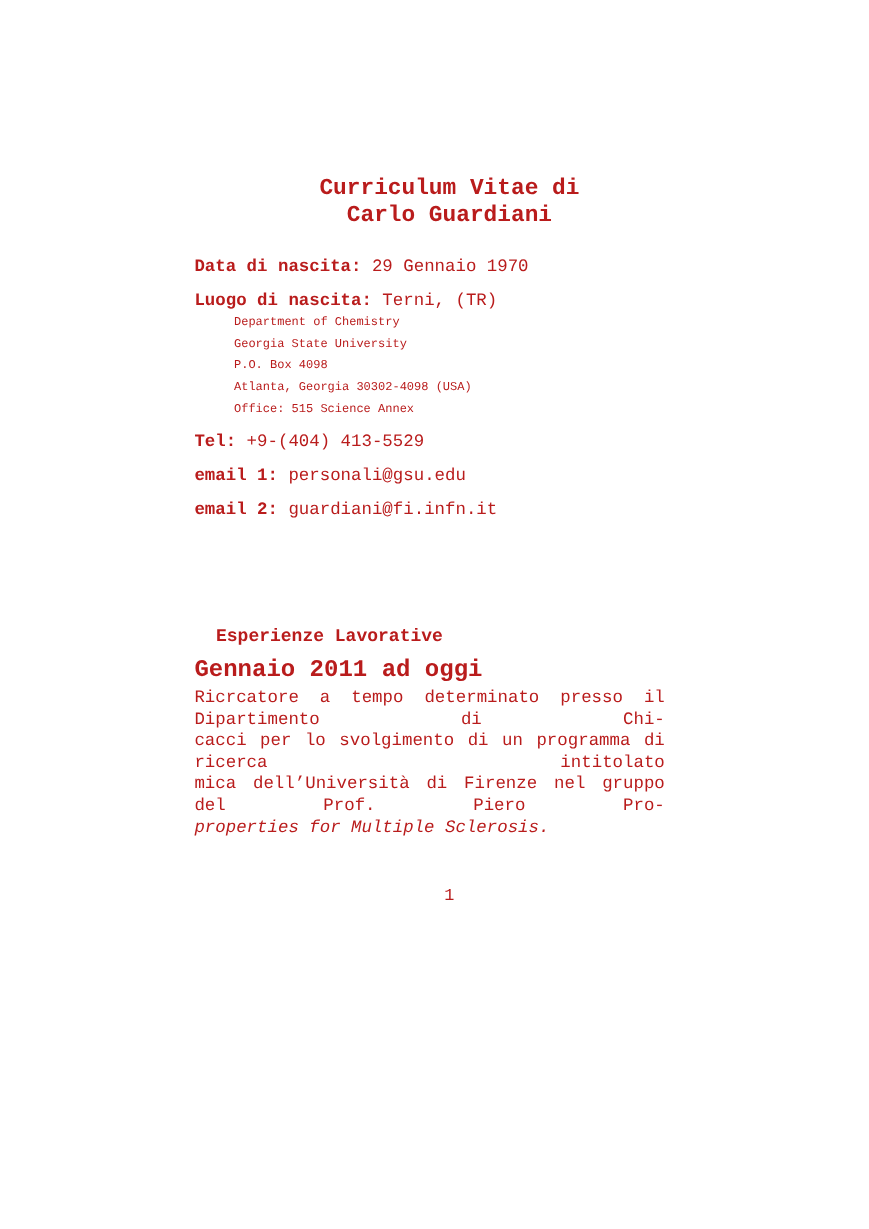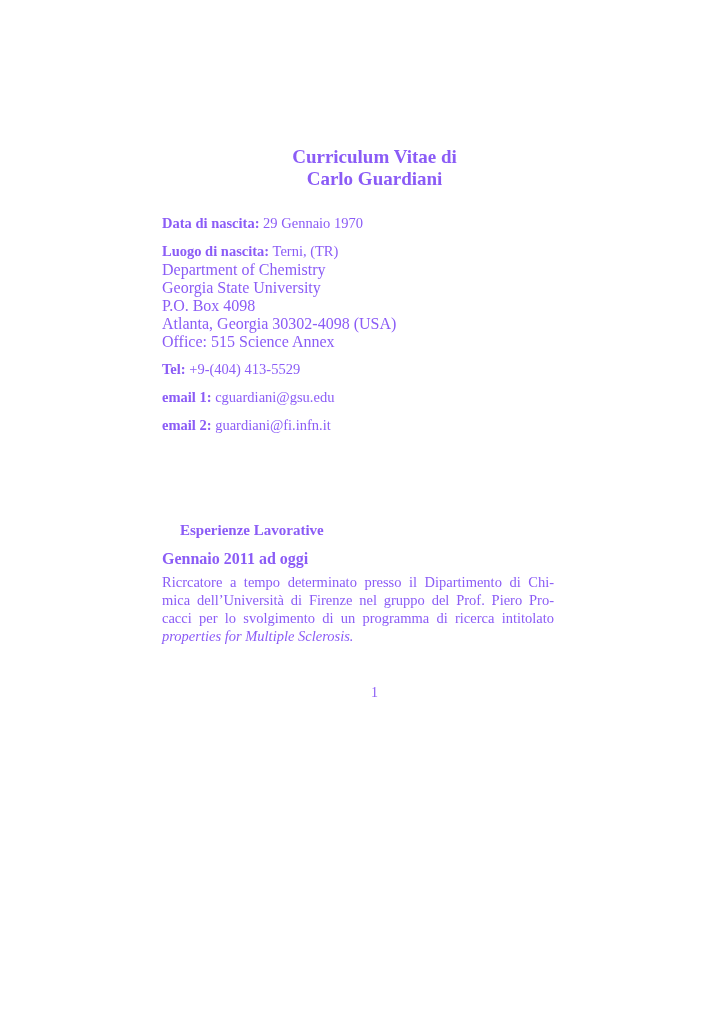--- a/index.html
+++ b/index.html
@@ -6,22 +6,22 @@
     margin: 0;
     padding: 0;
     background: #ffffff;
   }
   .page {
     position: relative;
     width: 724px;
     height: 1024px;
     background: #ffffff;
     overflow: hidden;
-    font-family: Liberation Serif, serif;
-    color: #8b5cf6;
+    font-family: Liberation Mono, monospace;
+    color: #b91c1c;
   }
   .content {
     margin-left: 162px;
     width: 425px;
   }
   
   .doc-title { text-align: center; }
   .title-line {
     font-weight: bold;
     font-size: 19px;
@@ -41,27 +41,28 @@
   
   .kv {
     font-size: 14.5px;
     line-height: 19px;
     margin-top: 9px;
   }
   .kv-first { margin-top: 24px; }
   .kv .label { font-weight: bold; }
   
   .address {
-    font-size: 16px;
+    margin-left: 33px;
+    font-size: 10px;
   }
   .address .line { line-height: 18px; }
   
   .entry-heading {
     font-weight: bold;
-    font-size: 16px;
+    font-size: 20px;
     line-height: 19px;
     margin-top: 9px;
   }
   .para {
     margin-top: 5px;
     width: 392px;
     font-size: 14.5px;
   }
   .para .line { line-height: 18px; }
   .para .just {
@@ -109,35 +110,35 @@
       <div class="line">Office: 515 Science Annex</div>
     </div>
 
     <div class="kv">
       <span class="label">Tel:</span>
       <span class="value">+9-(404) 413-5529</span>
     </div>
 
     <div class="kv">
       <span class="label">email 1:</span>
-      <span class="value">cguardiani@gsu.edu</span>
+      <span class="value">personali@gsu.edu</span>
     </div>
 
     <div class="kv">
       <span class="label">email 2:</span>
       <span class="value">guardiani@fi.infn.it</span>
     </div>
 
     <div class="section-heading sh-experience">Esperienze Lavorative</div>
 
     <div class="entry-heading">Gennaio 2011 ad oggi</div>
 
     <div class="para">
       <div class="line just">Ricrcatore a tempo determinato presso il Dipartimento di Chi-</div>
+      <div class="line just">cacci per lo svolgimento di un programma di ricerca intitolato</div>
       <div class="line just">mica dell’Università di Firenze nel gruppo del Prof. Piero Pro-</div>
-      <div class="line just">cacci per lo svolgimento di un programma di ricerca intitolato</div>
       <div class="line italic">properties for Multiple Sclerosis.</div>
     </div>
 
     <div class="page-number">1</div>
 
   </div>
 </div>
 
 </body></html>

